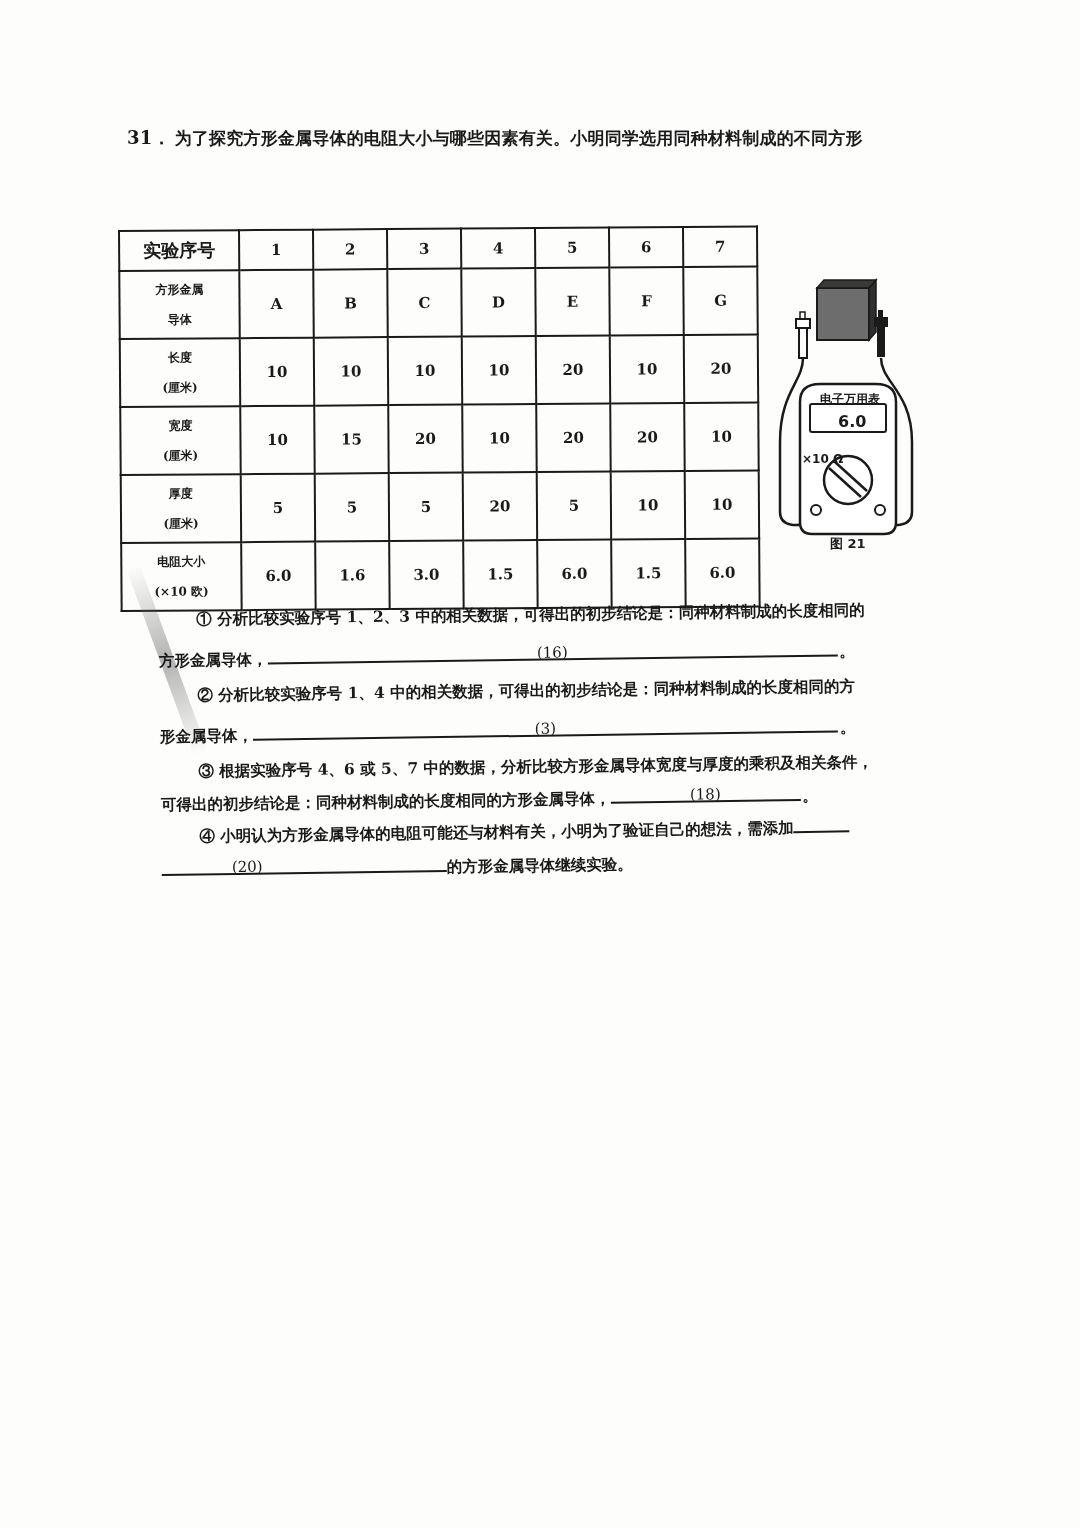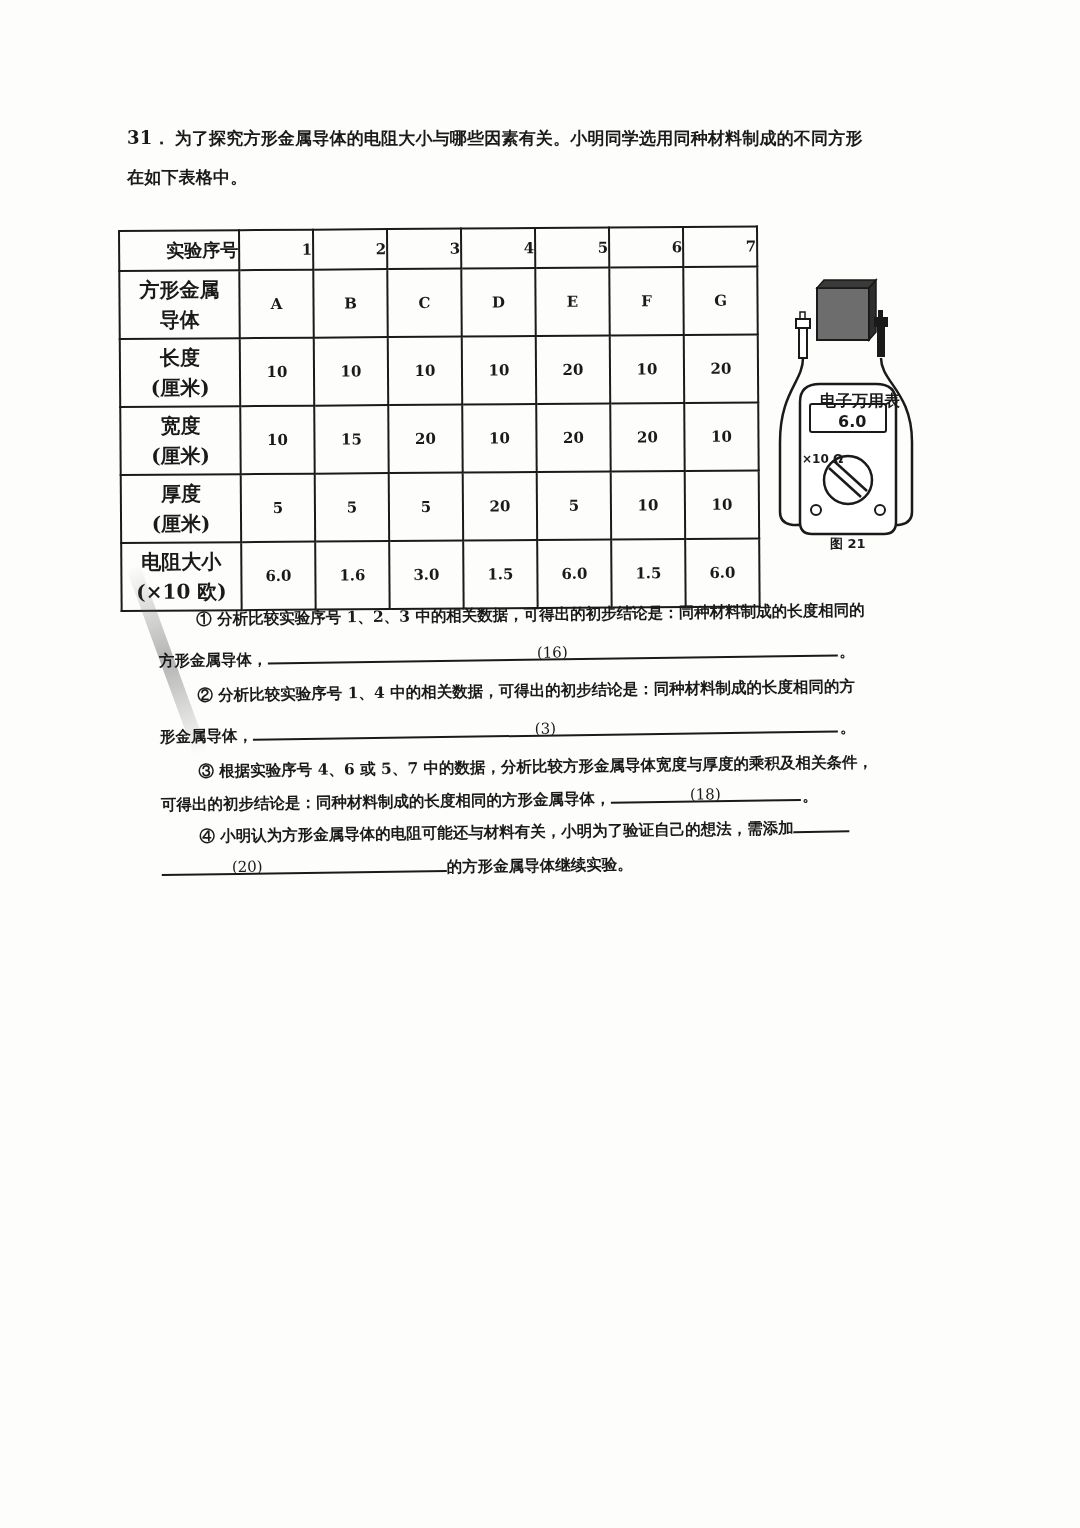--- a/index.html
+++ b/index.html
@@ -15,33 +15,33 @@
   .intro .qnum { font-size: 18px; margin-right: 4px; }
 
   table.data {
     position: absolute; left: 118px; top: 230px; border-collapse: collapse;
     transform: rotate(-0.4deg); transform-origin: left top;
   }
   table.data td {
     border: 2px solid #1a1a1a; text-align: center; vertical-align: middle;
     font-size: 15px; font-weight: bold; padding: 0;
   }
-  table.data td.hdr { width: 118px; font-size: 20px; line-height: 30px; }
+  table.data td.hdr { width: 118px; font-size: 12px; line-height: 30px; }
   table.data td.val { width: 72px; }
-  table.data tr.r0 td { height: 38px; text-align: right; }
+  table.data tr.r0 td { height: 38px; }
   table.data tr.r0 td.hdr { font-size: 18px; }
   table.data tr.r1 td, table.data tr.r2 td, table.data tr.r3 td, table.data tr.r4 td, table.data tr.r5 td { height: 66px; }
 
   .figure { position: absolute; left: 772px; top: 272px; width: 160px; height: 290px; }
   .fig-caption {
     position: absolute; left: 830px; top: 535px; font-size: 13px; font-weight: bold;
     font-family: "DejaVu Sans", sans-serif;
   }
   .meter-title {
-    position: absolute; left: 820px; top: 391px; font-size: 16px; font-weight: bold;
+    position: absolute; left: 820px; top: 391px; font-size: 12px; font-weight: bold;
     font-family: "DejaVu Sans", sans-serif;
   }
   .meter-display {
     position: absolute; left: 838px; top: 412px; font-size: 16px; font-weight: bold;
     font-family: "DejaVu Sans", sans-serif;
   }
   .meter-range {
     position: absolute; left: 802px; top: 452px; font-size: 12px; font-weight: bold;
     font-family: "DejaVu Sans", sans-serif;
   }
@@ -70,21 +70,20 @@
 </style>
 </head>
 <body>
 
 <div class="page">
 
   <div class="intro">
     <div>
       <span class="qnum">31．</span><span>为了探究方形金属导体的电阻大小与哪些因素有关。小明同学选用同种材料制成的不同方形</span>
     </div>
-    <div>在如下表格中。</div>
   </div>
 
   <table class="data">
     <tbody>
         <tr class="r0">
       <td class="hdr">实验序号</td>
       <td class="val">1</td>
       <td class="val">2</td>
       <td class="val">3</td>
       <td class="val">4</td>

